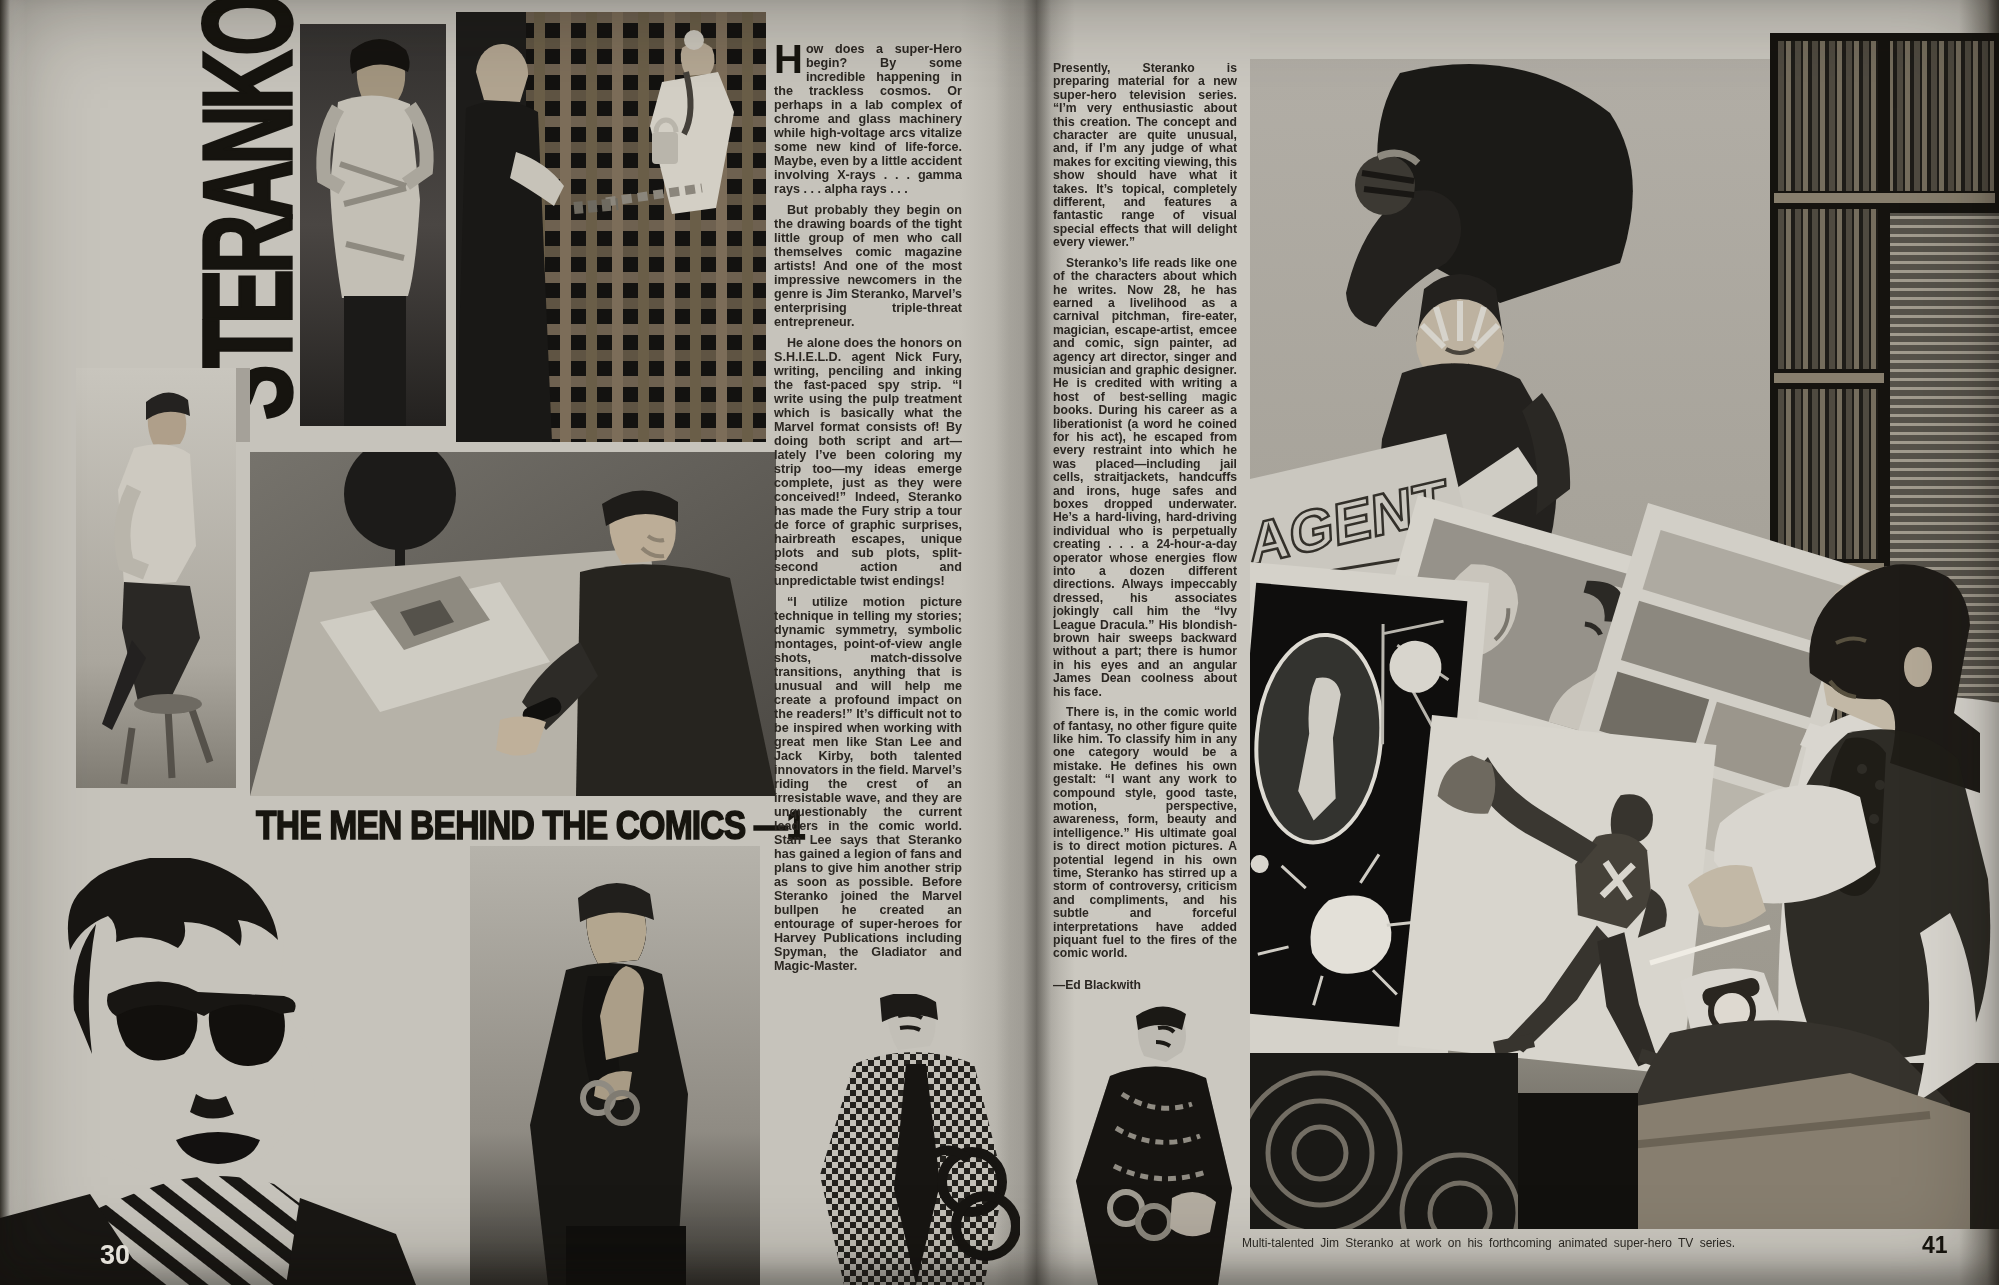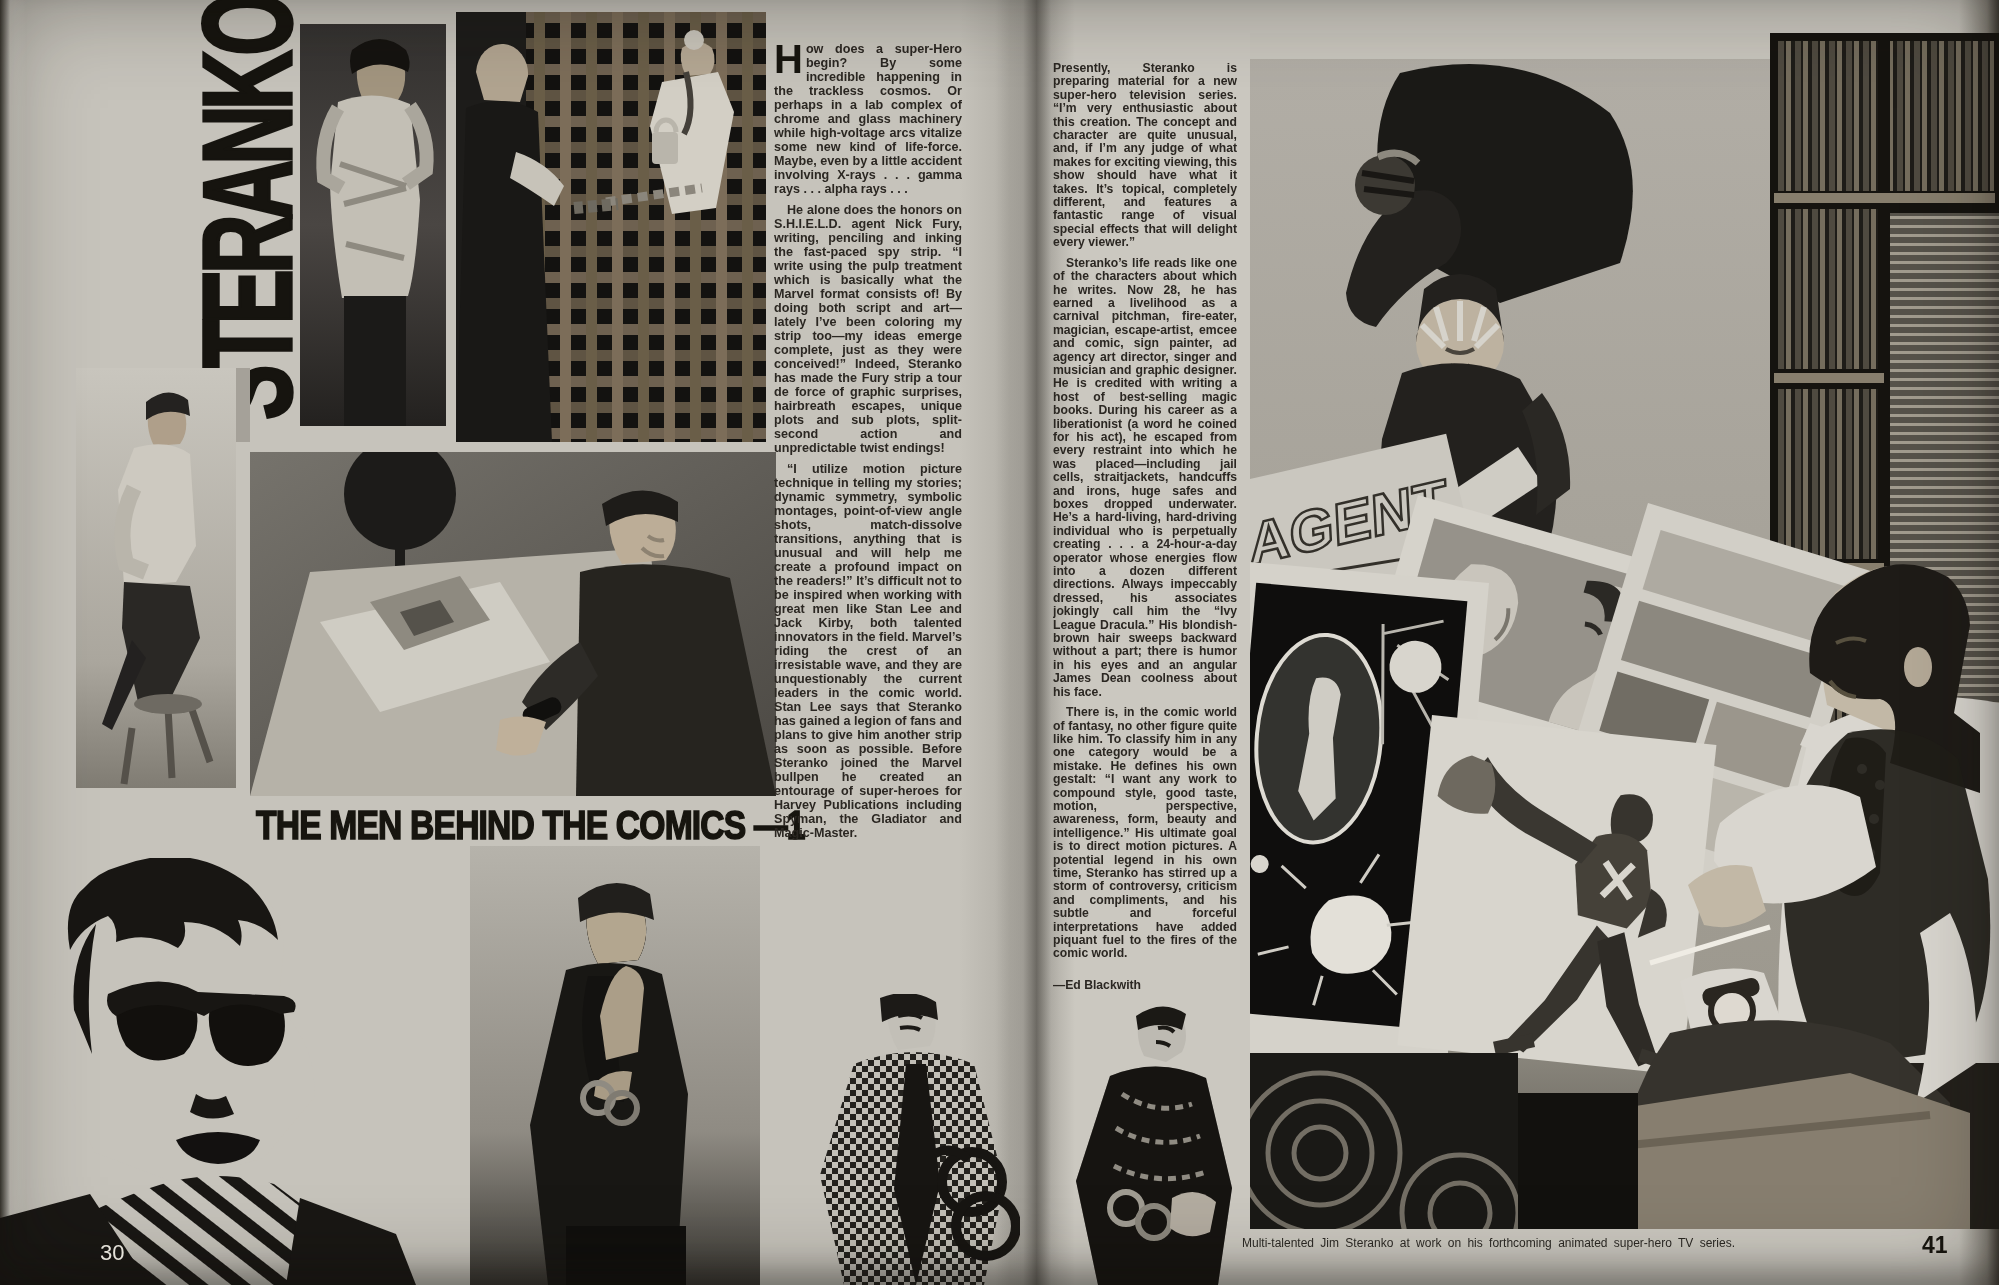--- a/index.html
+++ b/index.html
@@ -27,21 +27,21 @@
   .col p{margin:0 0 7px 0;}
   .col p + p{text-indent:13px;}
   #col1{left:774px;top:42px;width:188px;height:952px;}
   #col2{left:1053px;top:62px;width:184px;height:930px;font-size:12.2px;line-height:13.4px;}
   .dropcap{float:left;font-size:40px;line-height:30px;font-weight:700;padding:2px 3px 0 0;color:#17150f;}
   .byline{font-weight:700;margin-top:18px;}
   
   .caption{left:1242px;top:1236px;width:600px;height:26px;font-size:12px;color:#2c2925;
     word-spacing:3px;white-space:nowrap;}
   .folio31{left:1922px;top:1232px;font-size:23px;font-weight:700;color:#17150f;}
-  .folio30{left:100px;top:1240px;font-size:22px;font-weight:400;color:#e4e1d9;z-index:6;}
+  .folio30{left:100px;top:1240px;font-size:27px;font-weight:700;color:#e4e1d9;z-index:6;}
   
   .ph{overflow:hidden;}
   .ph svg{display:block;}
   #photo-straitjacket{left:300px;top:24px;width:146px;height:402px;}
   #photo-gate{left:456px;top:12px;width:310px;height:430px;}
   #photo-stool{left:76px;top:368px;width:160px;height:420px;}
   #photo-drawingboard{left:250px;top:452px;width:526px;height:344px;}
   #art-sunglasses{left:0px;top:858px;width:470px;height:427px;}
   #photo-handcuffs{left:470px;top:846px;width:290px;height:439px;}
   #art-cuffs{left:814px;top:994px;width:206px;height:291px;}
@@ -147,20 +147,21 @@
       <path d="M330,190 q-40,26 -58,60 l24,28 q30,-28 52,-54 z" fill="#2d2b27"></path>
       <rect x="272" y="250" width="40" height="18" rx="8" transform="rotate(-24 292 259)" fill="#11100e"></rect>
       <path d="M250,268 q24,-8 46,2 l-10,30 q-20,8 -40,-2 z" fill="#bfb09a"></path>
     </svg>
   </div>
 
   <div class="abs headline">THE MEN BEHIND THE COMICS —1</div>
 
   <div class="abs col" id="col1">
     <p><span class="dropcap">H</span><span>ow does a super-Hero begin? By some incredible happening in the trackless cosmos. Or perhaps in a lab complex of chrome and glass machinery while high-voltage arcs vitalize some new kind of life-force. Maybe, even by a little accident involving X-rays . . . gamma rays . . . alpha rays . . .</span></p>
+    <p>But probably they begin on the drawing boards of the tight little group of men who call themselves comic magazine artists! And one of the most impressive newcomers in the genre is Jim Steranko, Marvel’s enterprising triple-threat entrepreneur.</p>
     <p>He alone does the honors on S.H.I.E.L.D. agent Nick Fury, writing, penciling and inking the fast-paced spy strip. “I write using the pulp treatment which is basically what the Marvel format consists of! By doing both script and art—lately I’ve been coloring my strip too—my ideas emerge complete, just as they were conceived!” Indeed, Steranko has made the Fury strip a tour de force of graphic surprises, hairbreath escapes, unique plots and sub plots, split-second action and unpredictable twist endings!</p>
     <p>“I utilize motion picture technique in telling my stories; dynamic symmetry, symbolic montages, point-of-view angle shots, match-dissolve transitions, anything that is unusual and will help me create a profound impact on the readers!” It’s difficult not to be inspired when working with great men like Stan Lee and Jack Kirby, both talented innovators in the field. Marvel’s riding the crest of an irresistable wave, and they are unquestionably the current leaders in the comic world. Stan Lee says that Steranko has gained a legion of fans and plans to give him another strip as soon as possible. Before Steranko joined the Marvel bullpen he created an entourage of super-heroes for Harvey Publications including Spyman, the Gladiator and Magic-Master.</p>
   </div>
 
   <div class="abs ph" id="art-sunglasses">
     <svg width="470" height="427" viewBox="0 0 470 427">
       <defs>
           <pattern id="stripes" width="26" height="26" patternUnits="userSpaceOnUse" patternTransform="rotate(38)">
         <rect width="26" height="26" fill="#c6c3bb"></rect>
             <rect width="26" height="12" fill="#191714"></rect>

